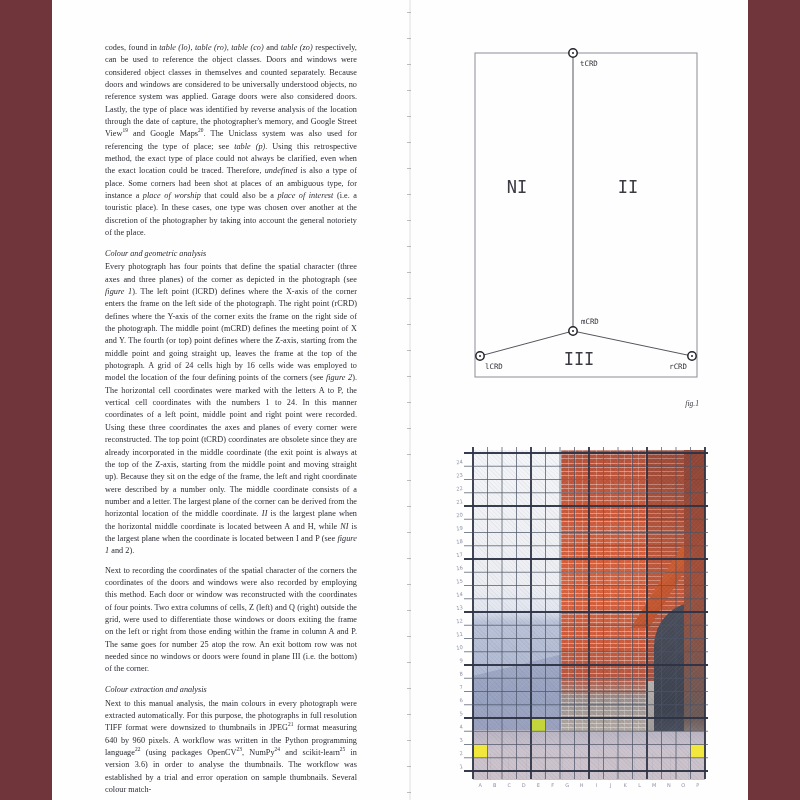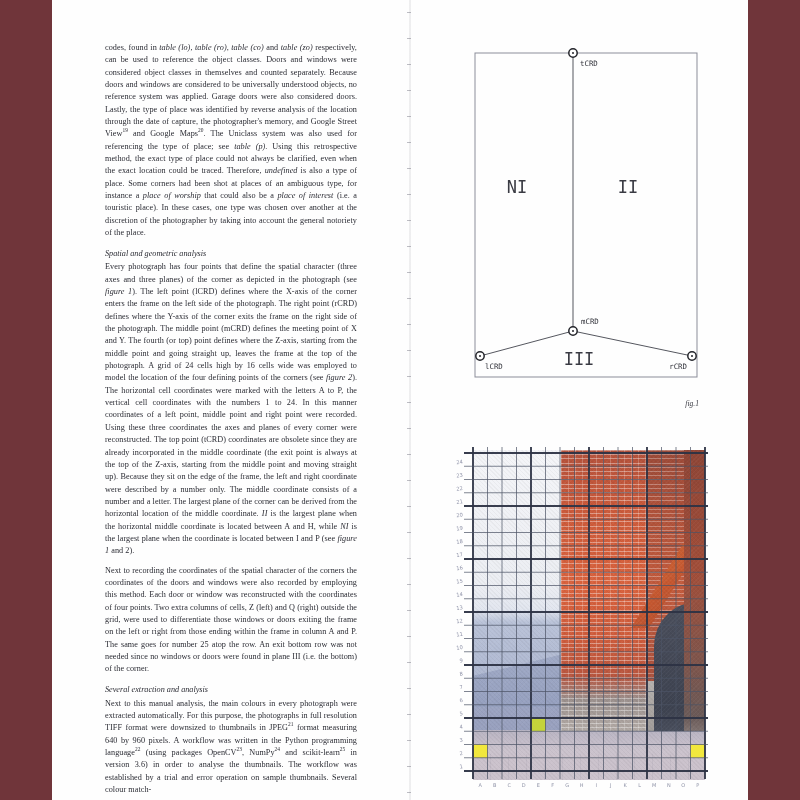--- a/index.html
+++ b/index.html
@@ -118,26 +118,26 @@
 
   <div class="edge-band" id="edge-left"></div>
   <div class="edge-shadow" id="shadow-left"></div>
   <div class="edge-band" id="edge-right"></div>
   <div class="edge-shadow" id="shadow-right"></div>
 
   <div id="left-page">
     <div id="textcol">
       <p>codes, found in <em>table (lo)</em>, <em>table (ro)</em>, <em>table (co)</em> and <em>table (zo)</em> respectively, can be used to reference the object classes. Doors and windows were considered object classes in themselves and counted separately. Because doors and windows are considered to be universally understood objects, no reference system was applied. Garage doors were also considered doors. Lastly, the type of place was identified by reverse analysis of the location through the date of capture, the photographer's memory, and Google Street View<sup>19</sup> and Google Maps<sup>20</sup>. The Uniclass system was also used for referencing the type of place; see <em>table (p)</em>. Using this retrospective method, the exact type of place could not always be clarified, even when the exact location could be traced. Therefore, <em>undefined</em> is also a type of place. Some corners had been shot at places of an ambiguous type, for instance a <em>place of worship</em> that could also be a <em>place of interest</em> (i.e. a touristic place). In these cases, one type was chosen over another at the discretion of the photographer by taking into account the general notoriety of the place.</p>
 
-      <h4>Spatial and geometric analysis</h4>
+      <h4>Colour and geometric analysis</h4>
       <p>Every photograph has four points that define the spatial character (three axes and three planes) of the corner as depicted in the photograph (see <em>figure 1</em>). The left point (lCRD) defines where the X-axis of the corner enters the frame on the left side of the photograph. The right point (rCRD) defines where the Y-axis of the corner exits the frame on the right side of the photograph. The middle point (mCRD) defines the meeting point of X and Y. The fourth (or top) point defines where the Z-axis, starting from the middle point and going straight up, leaves the frame at the top of the photograph. A grid of 24 cells high by 16 cells wide was employed to model the location of the four defining points of the corners (see <em>figure 2</em>). The horizontal cell coordinates were marked with the letters A to P, the vertical cell coordinates with the numbers 1 to 24. In this manner coordinates of a left point, middle point and right point were recorded. Using these three coordinates the axes and planes of every corner were reconstructed. The top point (tCRD) coordinates are obsolete since they are already incorporated in the middle coordinate (the exit point is always at the top of the Z-axis, starting from the middle point and moving straight up). Because they sit on the edge of the frame, the left and right coordinate were described by a number only. The middle coordinate consists of a number and a letter. The largest plane of the corner can be derived from the horizontal location of the middle coordinate. <em>II</em> is the largest plane when the horizontal middle coordinate is located between A and H, while <em>NI</em> is the largest plane when the coordinate is located between I and P (see <em>figure 1</em> and 2).</p>
       <div class="gap"></div>
       <p>Next to recording the coordinates of the spatial character of the corners the coordinates of the doors and windows were also recorded by employing this method. Each door or window was reconstructed with the coordinates of four points. Two extra columns of cells, Z (left) and Q (right) outside the grid, were used to differentiate those windows or doors exiting the frame on the left or right from those ending within the frame in column A and P. The same goes for number 25 atop the row. An exit bottom row was not needed since no windows or doors were found in plane III (i.e. the bottom) of the corner.</p>
 
-      <h4>Several extraction and analysis</h4>
+      <h4>Colour extraction and analysis</h4>
       <p>Next to this manual analysis, the main colours in every photograph were extracted automatically. For this purpose, the photographs in full resolution TIFF format were downsized to thumbnails in JPEG<sup>21</sup> format measuring 640 by 960 pixels. A workflow was written in the Python programming language<sup>22</sup> (using packages OpenCV<sup>23</sup>, NumPy<sup>24</sup> and scikit-learn<sup>25</sup> in version 3.6) in order to analyse the thumbnails. The workflow was established by a trial and error operation on sample thumbnails. Several colour match-</p>
     </div>
   </div>
 
   <div id="gutter"></div>
   <div id="gutter-ticks">
       <i style="top: 12px;"></i>
       <i style="top: 38px;"></i>
       <i style="top: 64px;"></i>
       <i style="top: 90px;"></i>

